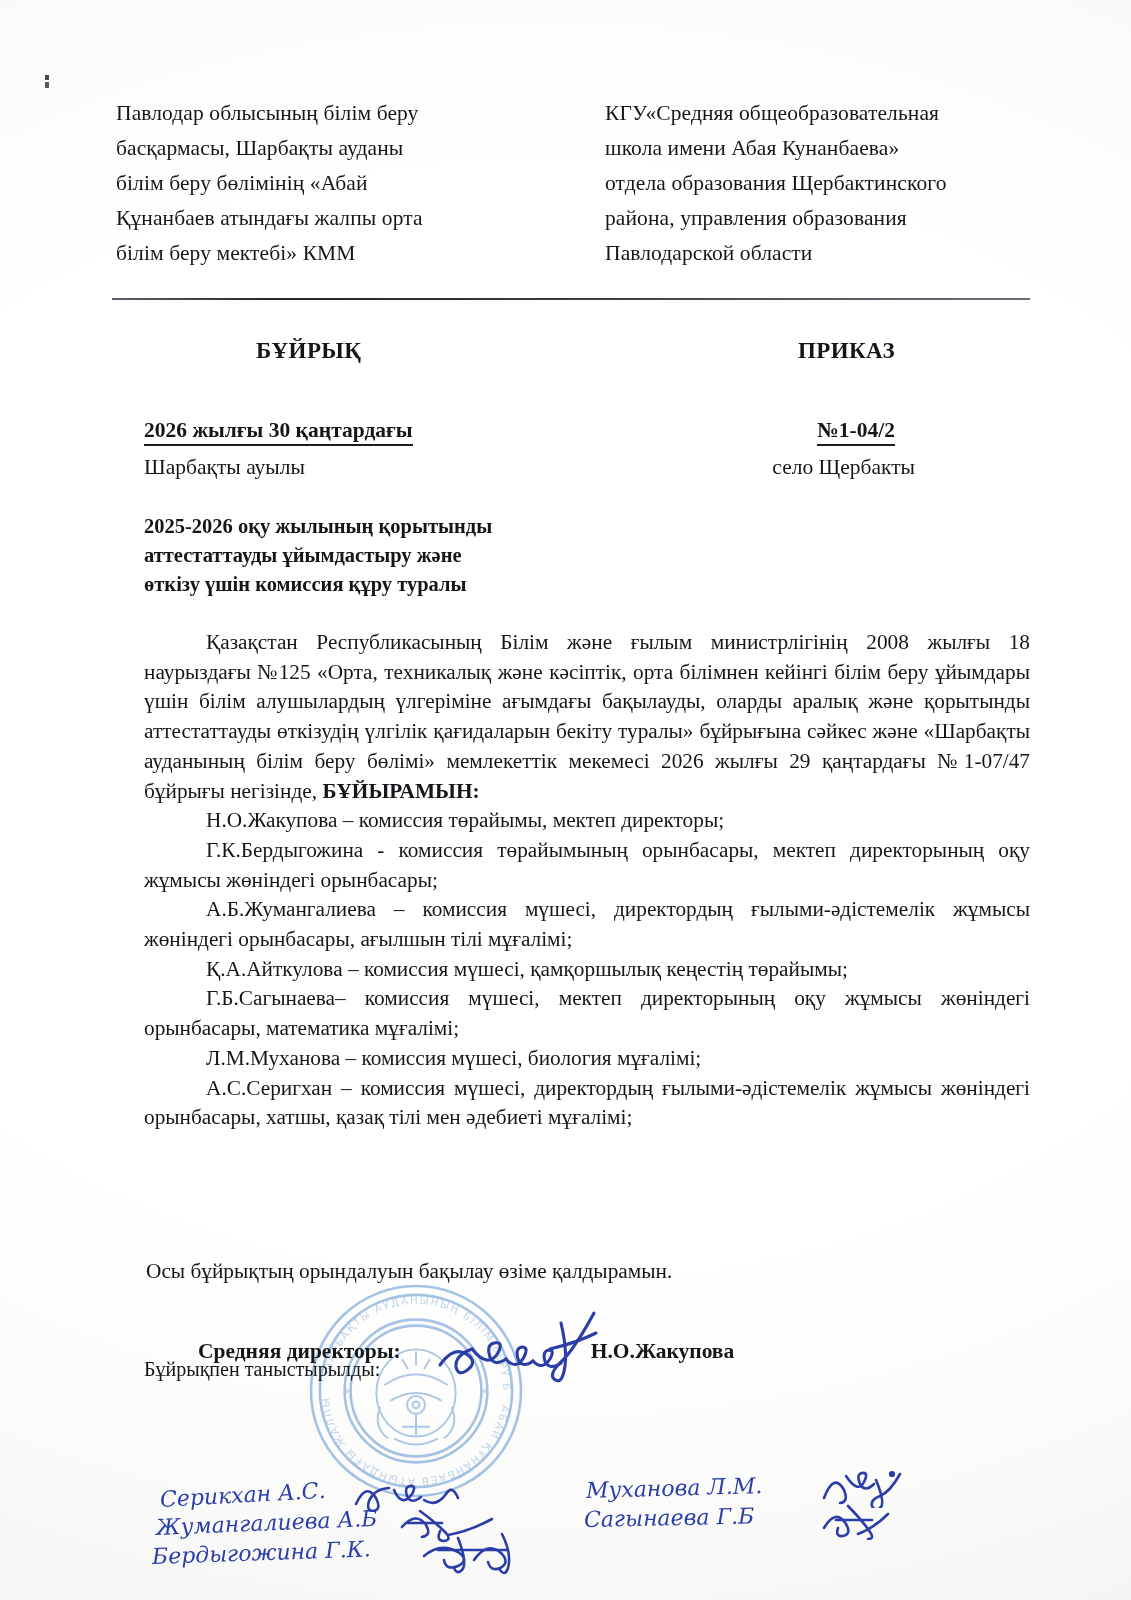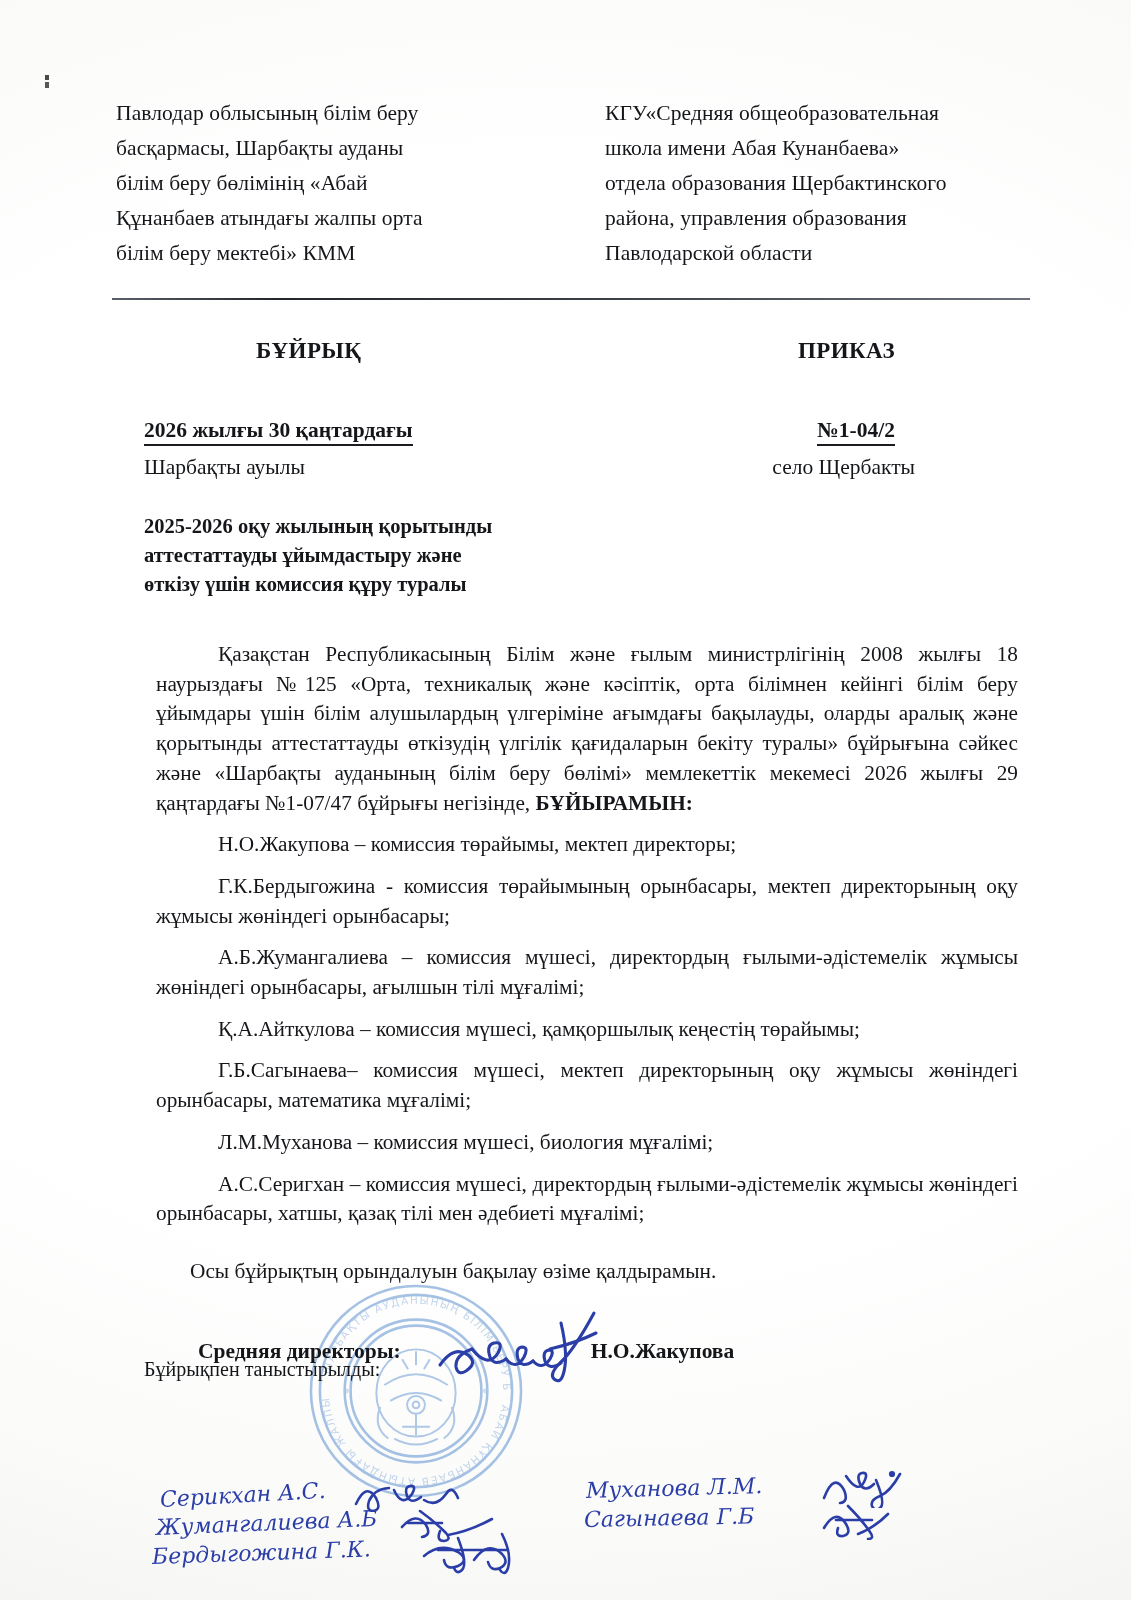--- a/index.html
+++ b/index.html
@@ -105,31 +105,30 @@
     position: absolute;
     left: 144px;
     top: 628px;
     width: 886px;
     font-size: 21.3px;
     line-height: 29.7px;
     text-align: justify;
     text-justify: inter-word;
   }
   #body p {
-    margin: 12px;
+    margin: 0;
     text-indent: 62px;
   }
   #body b { font-weight: bold; }
 
   #closing {
     position: absolute;
     left: 146px;
     top: 1259px;
     font-size: 21.3px;
-    margin-left: 44px;
   }
 
   #sign-row {
     position: absolute;
     left: 198px;
     top: 1339px;
     width: 600px;
     display: flex;
     align-items: baseline;
   }

